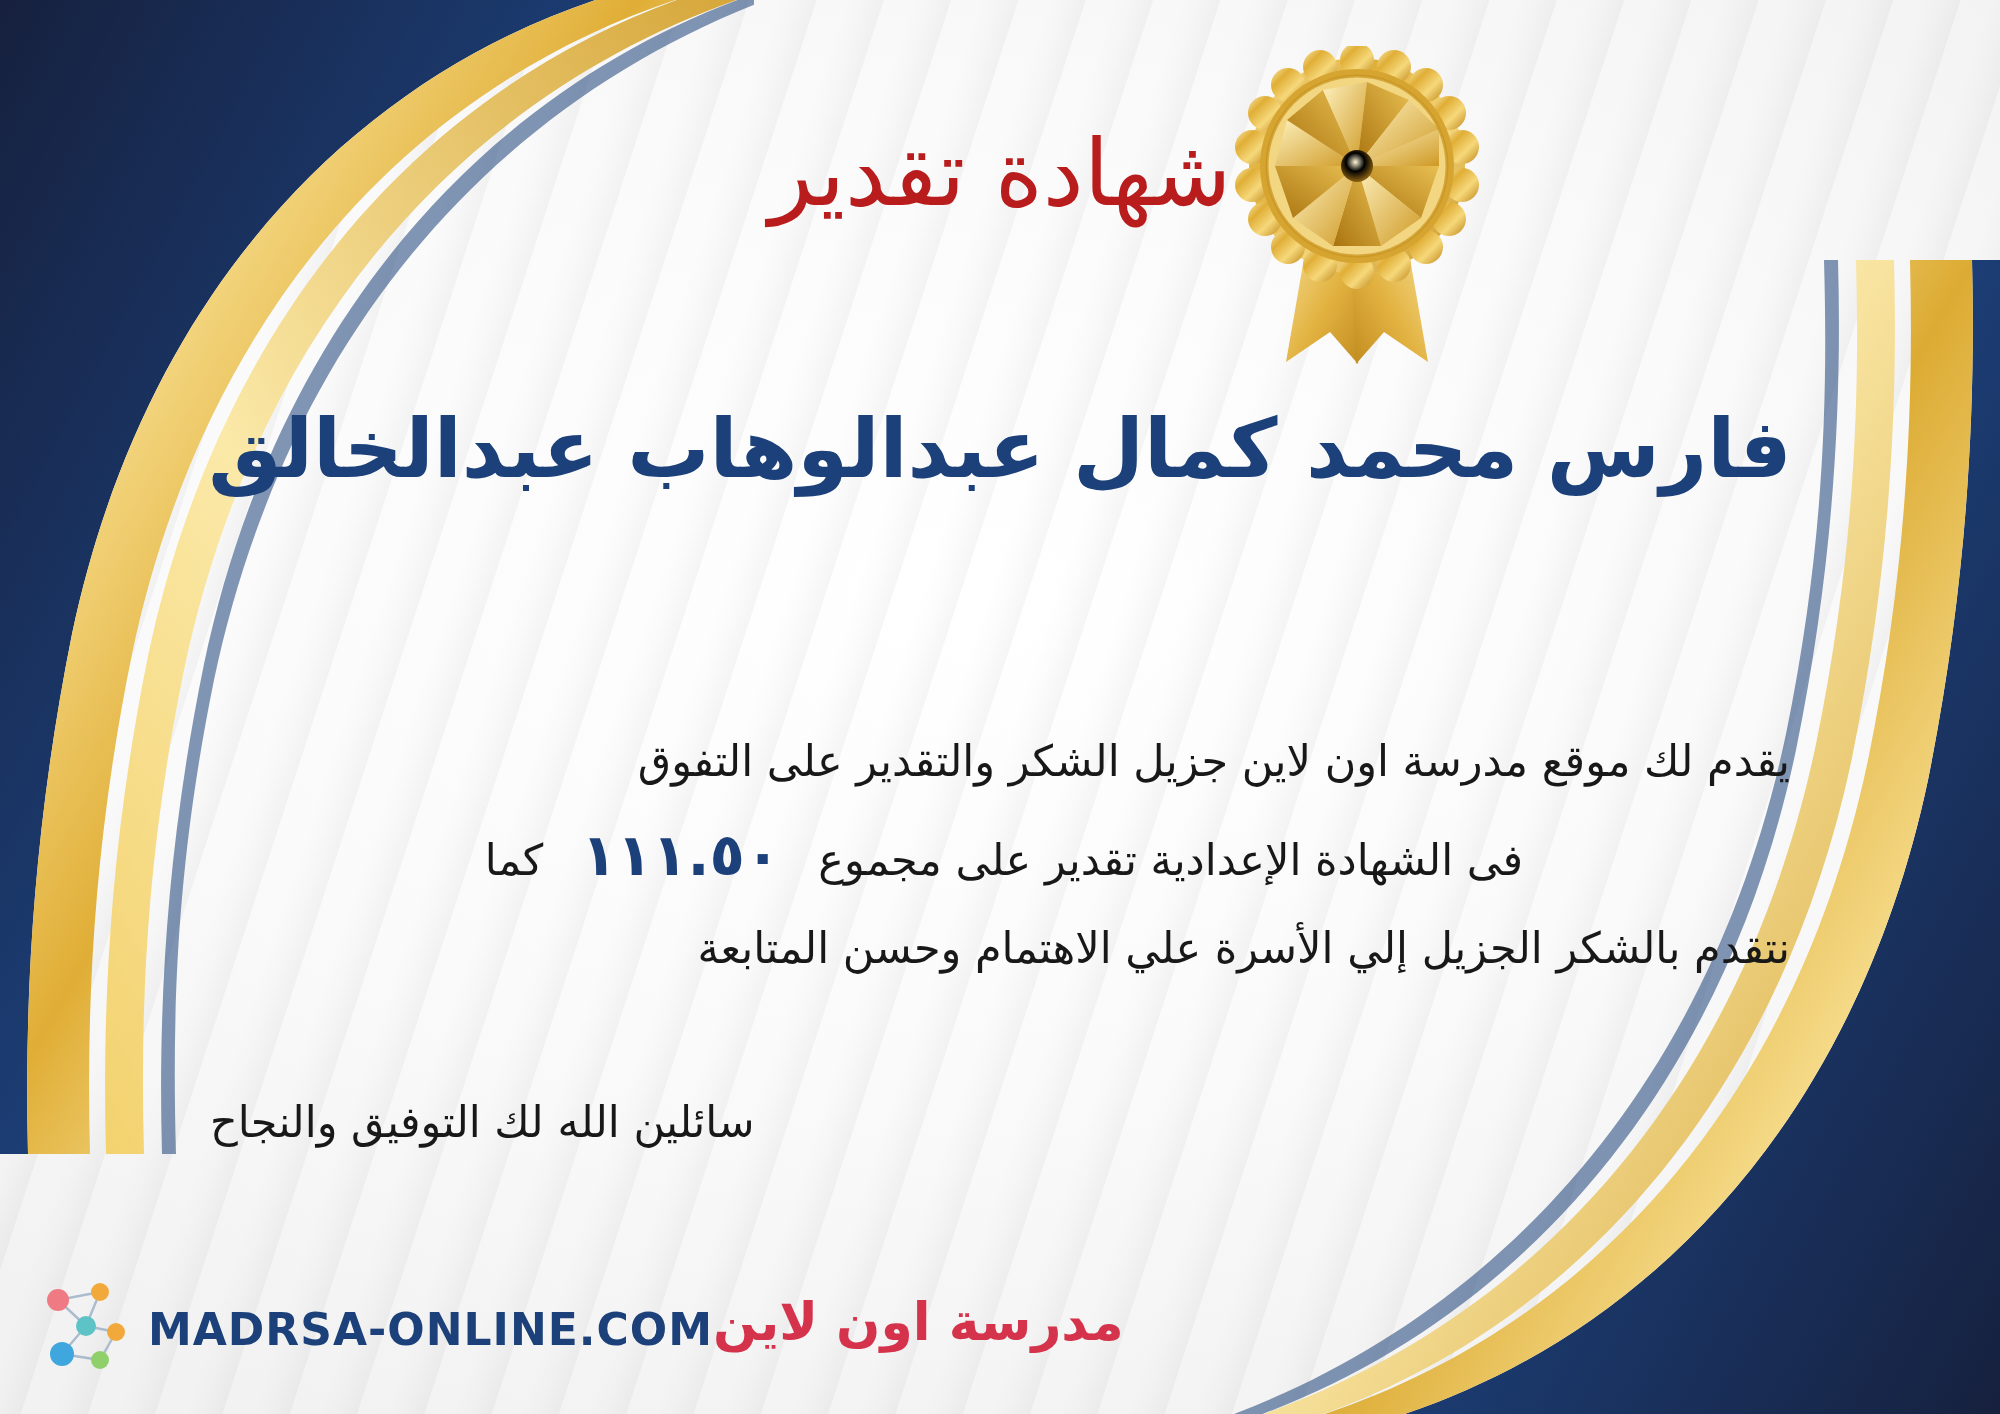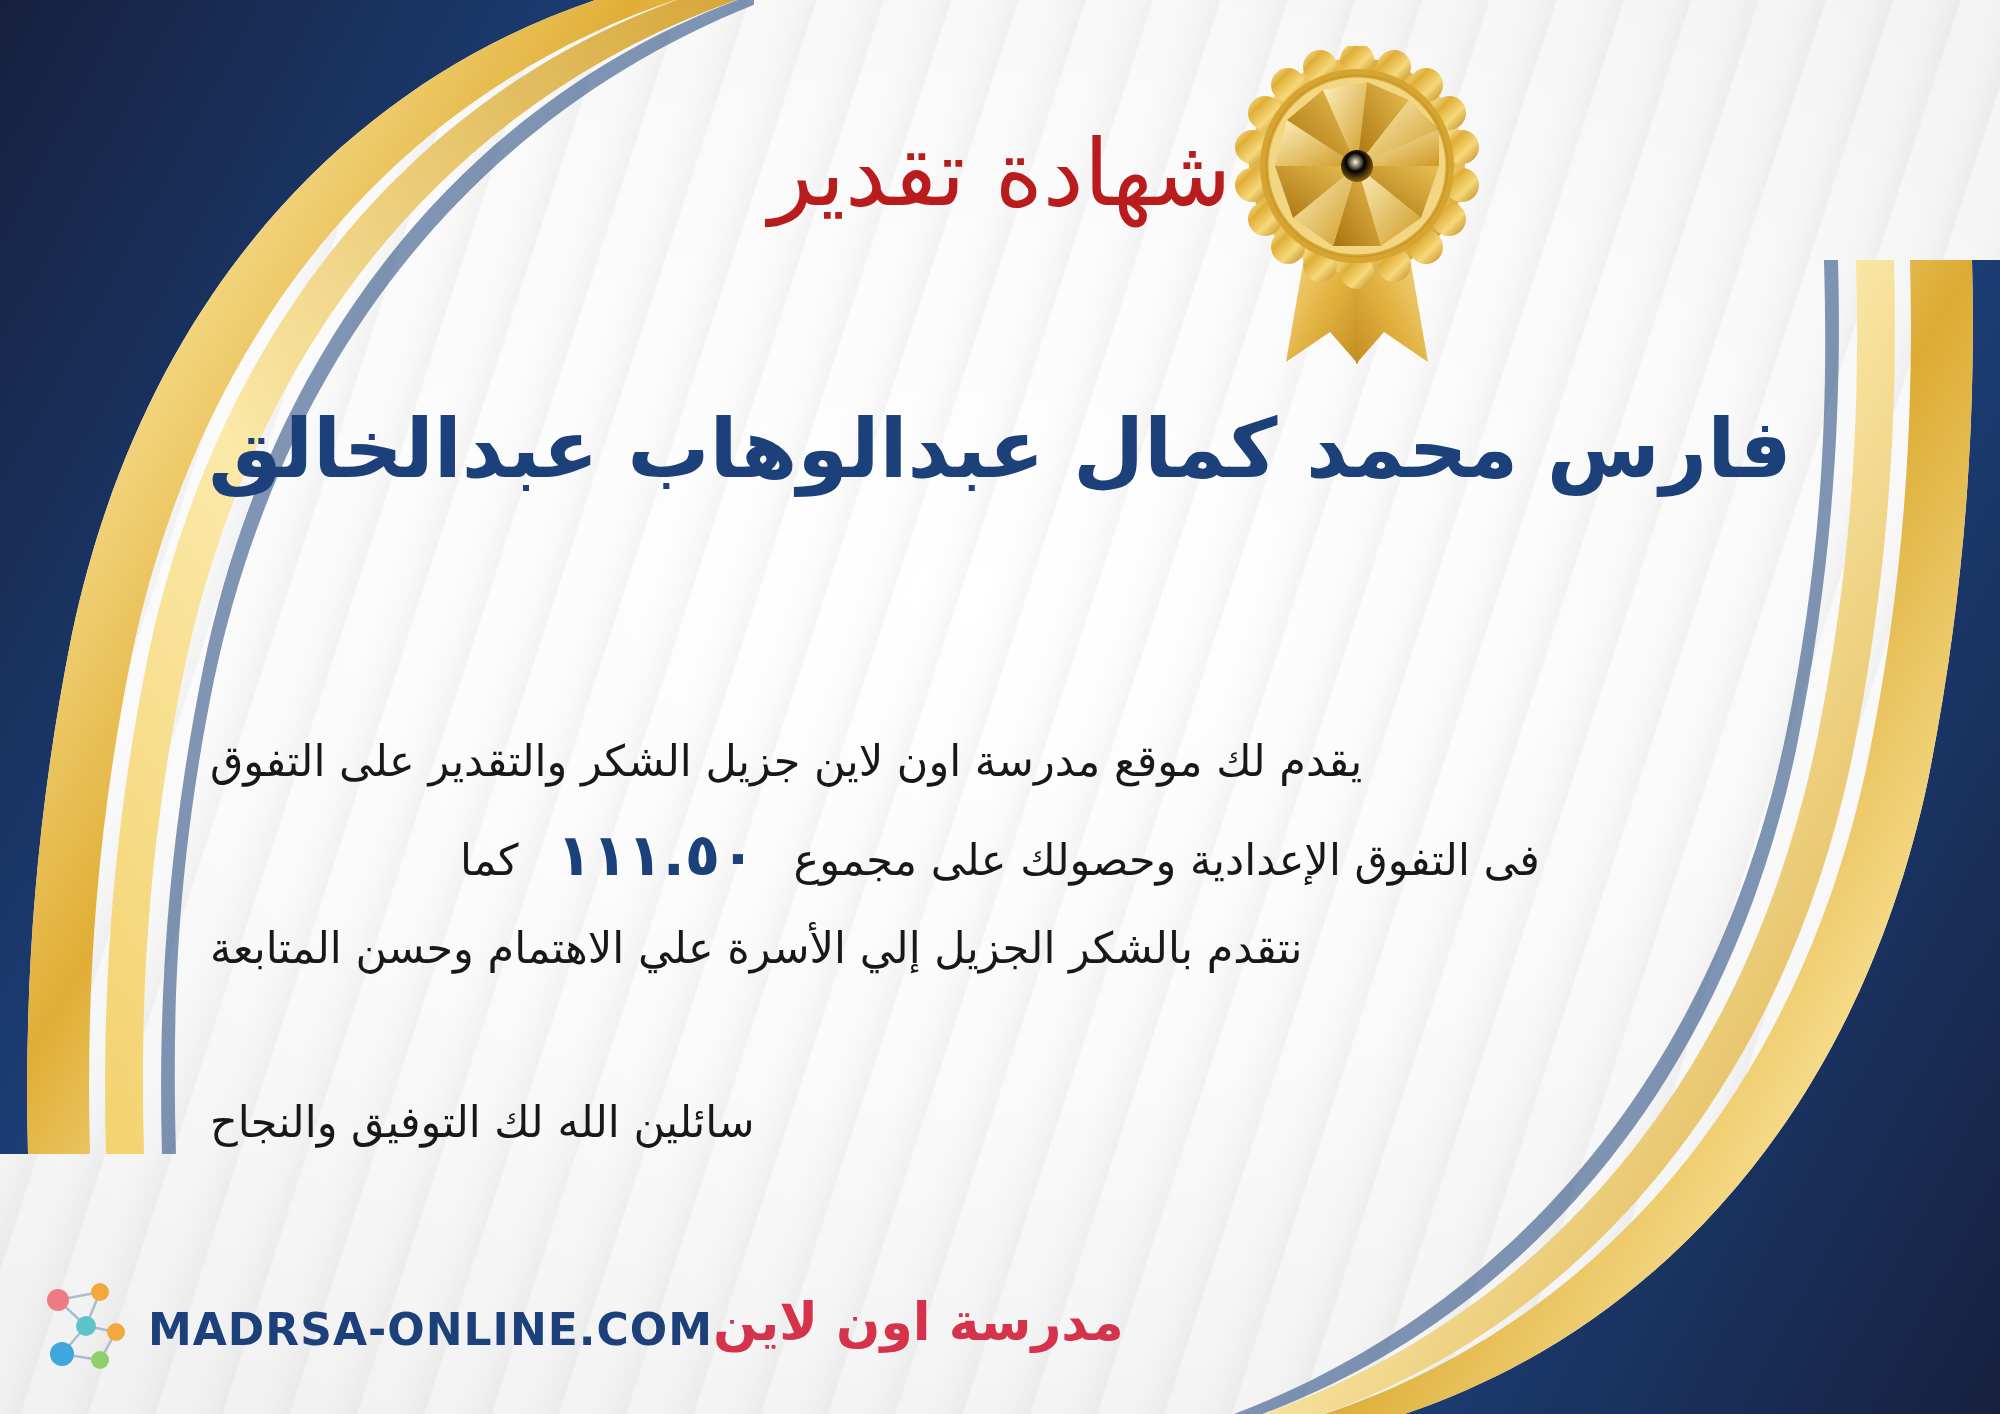--- a/index.html
+++ b/index.html
@@ -82,24 +82,24 @@
     font-size: 82px;
     line-height: 1.15;
     font-weight: 700;
     color: #1c4079;
     direction: rtl;
   }
 
   .body-block {
     position: absolute;
     top: 722px;
-    left: 210px;
+    left: 218px;
     right: 210px;
     direction: rtl;
-    text-align: left;
+    text-align: right;
     color: #181818;
     font-size: 43px;
     line-height: 1.85;
   }
 
   .body-line {
     white-space: nowrap;
   }
   .body-line.l2 {
     display: flex;
@@ -348,21 +348,21 @@
   </div>
 
   <div class="cert-title">شهادة تقدير</div>
 
   <div class="recipient-name">فارس محمد كمال عبدالوهاب عبدالخالق</div>
 
   <div class="body-block">
     <div class="body-line">يقدم لك موقع مدرسة اون لاين جزيل الشكر  والتقدير على التفوق</div>
 
     <div class="body-line l2">
-      <span class="l2-right">فى التفوق الإعدادية وحصولك على مجموع</span>
+      <span class="l2-right">فى الشهادة الإعدادية تقدير على مجموع</span>
       <span class="score">١١١.٥٠</span>
       <span class="l2-left">كما</span>
     </div>
 
     <div class="body-line">نتقدم  بالشكر الجزيل إلي الأسرة علي الاهتمام وحسن المتابعة</div>
   </div>
 
   <div class="closing-line">سائلين الله لك التوفيق  والنجاح</div>
 
   <div class="brand">

